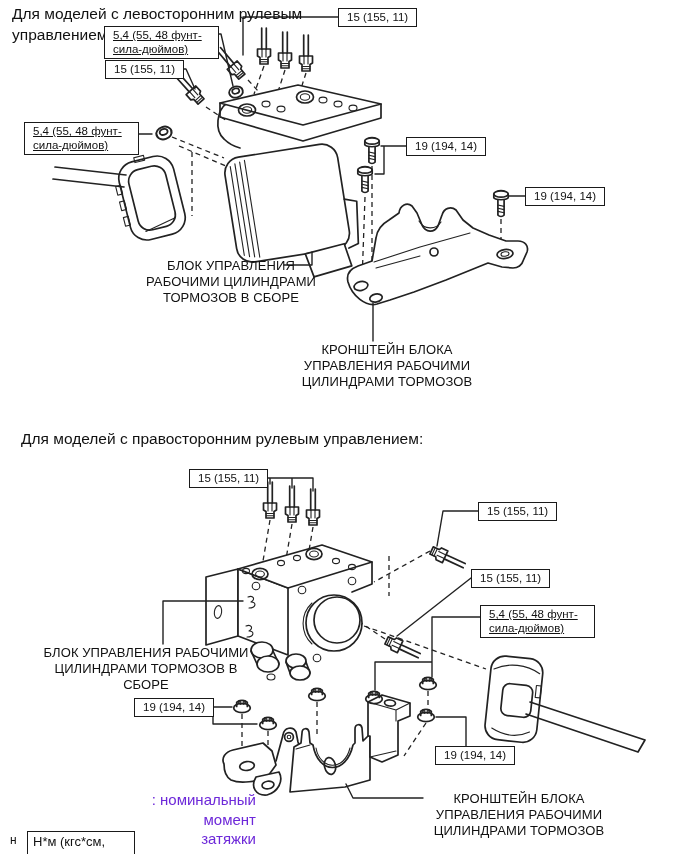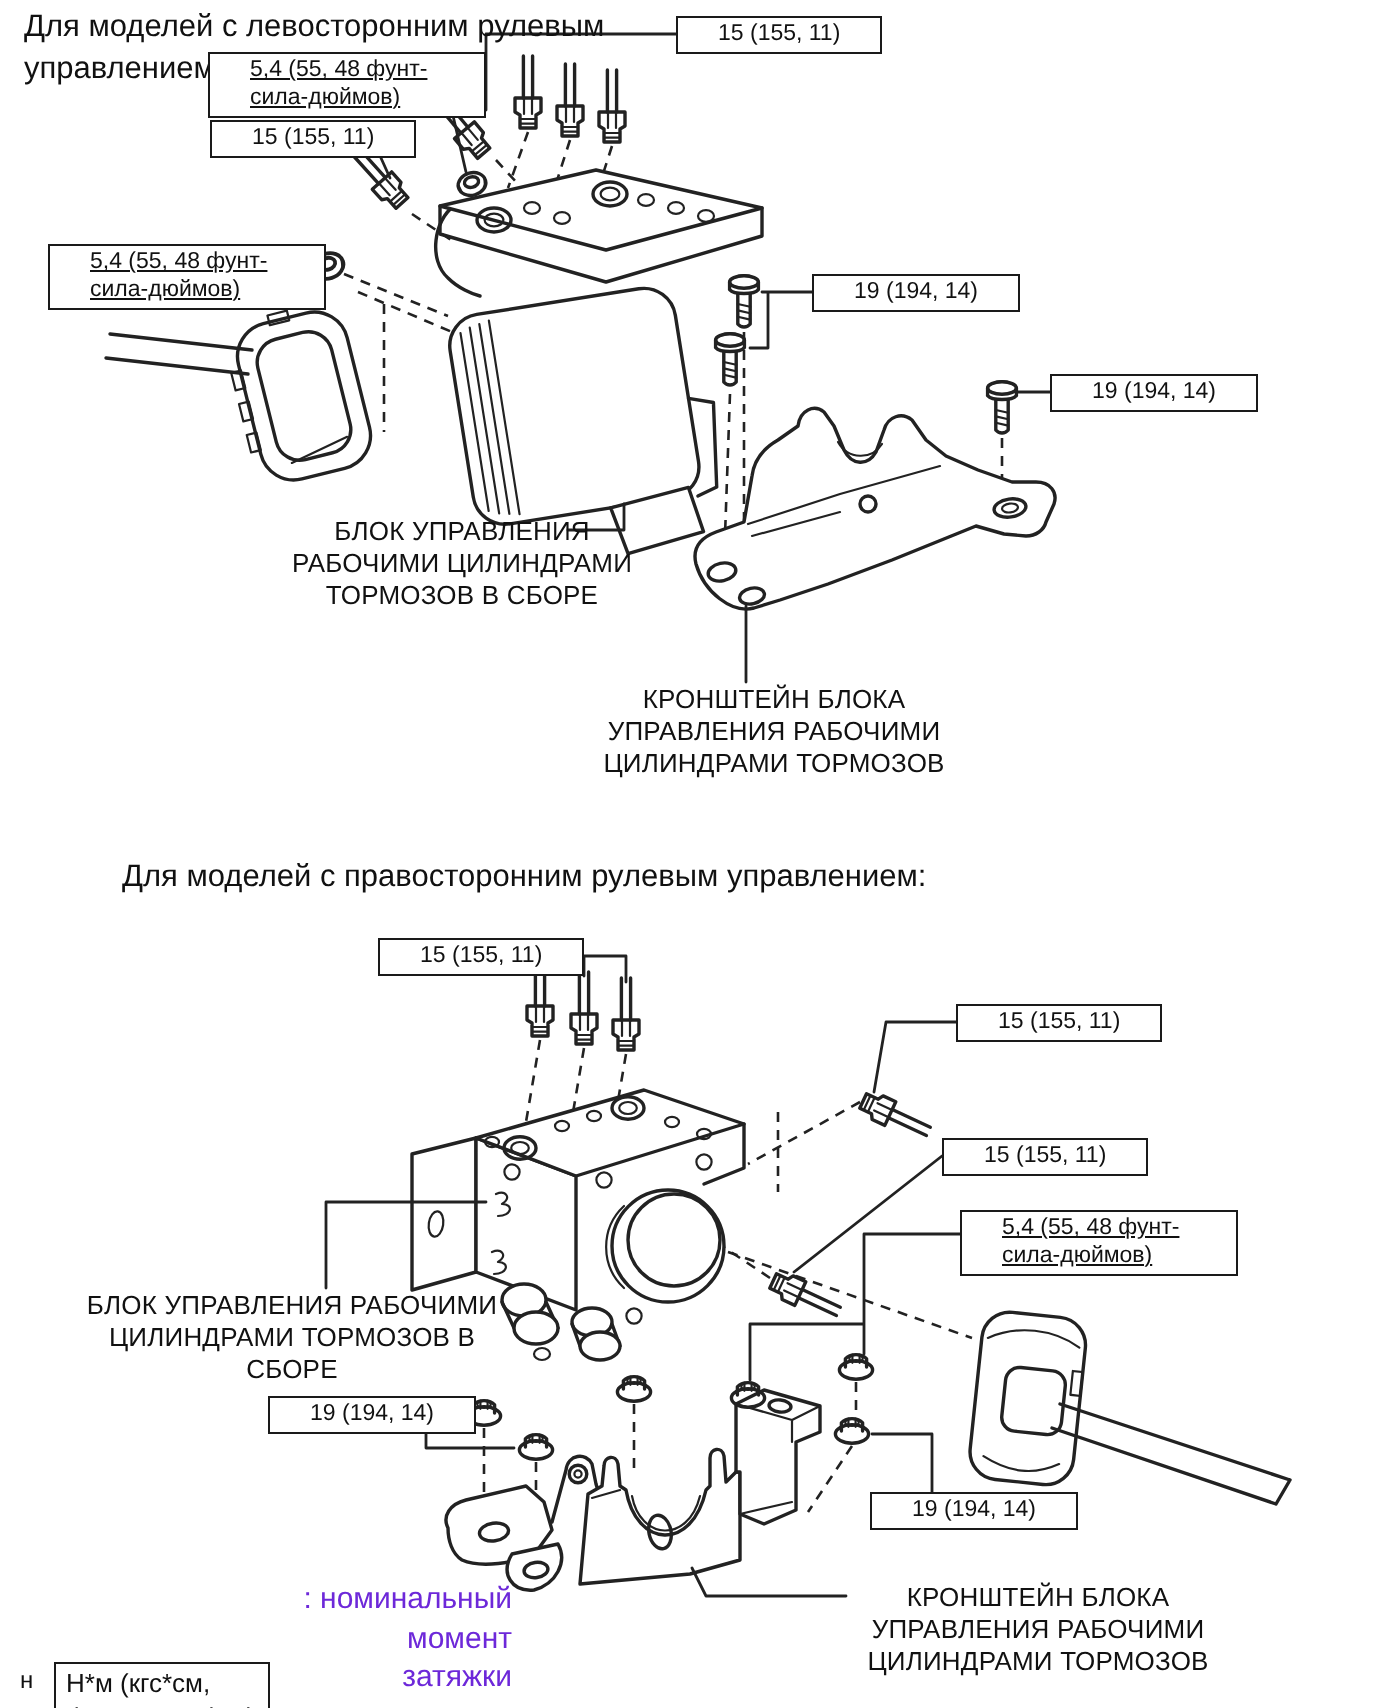--- a/index.html
+++ b/index.html
@@ -6,21 +6,21 @@
   #page{position:relative;width:691px;height:854px;background:#ffffff;overflow:hidden;
         font-family:"Liberation Sans",sans-serif;color:#111;}
   svg{position:absolute;left:0;top:0;}
   .s{fill:none;stroke:#222;stroke-width:1.7;stroke-linecap:round;stroke-linejoin:round;}
   .sf{fill:#fff;stroke:#222;stroke-width:1.7;stroke-linecap:round;stroke-linejoin:round;}
   .t{fill:none;stroke:#222;stroke-width:1.1;stroke-linecap:round;stroke-linejoin:round;}
   .d{fill:none;stroke:#222;stroke-width:1.3;stroke-dasharray:5 4;stroke-linecap:butt;}
   .ld{fill:none;stroke:#222;stroke-width:1.4;stroke-linecap:round;stroke-linejoin:round;}
   .hd{position:absolute;font-size:15.5px;line-height:1.35;color:#111;}
   .co{position:absolute;border:1.6px solid #1a1a1a;background:#fff;font-size:11.5px;
-      line-height:1.22;padding:1px 20px 2px;color:#111;white-space:nowrap;z-index:3;}
+      line-height:1.22;padding:1px 8px 2px;color:#111;white-space:nowrap;z-index:3;}
   .co.wrap{white-space:normal;width:97px;text-decoration:underline;}
   .cap{position:absolute;font-size:13px;line-height:1.24;color:#111;letter-spacing:0.1px;text-align:center;}
   .legendbox{position:absolute;border:1.7px solid #1a1a1a;background:#fff;font-size:13px;
       line-height:1.3;padding:2px 5px 3px;width:96px;color:#111;}
   .legendtxt{position:absolute;font-size:15px;line-height:1.3;width:108px;color:#6d28d9;text-align:right;}
   .foot{position:absolute;font-size:12px;color:#111;}
 </style>
 </head>
 <body>
 
@@ -253,21 +253,21 @@
 <div class="co wrap" style="left:104px;top:26px;">5,4 (55, 48 фунт-сила-дюймов)</div>
 <div class="co" style="left:105px;top:60px;">15 (155, 11)</div>
 <div class="co" style="left:338px;top:8px;">15 (155, 11)</div>
 <div class="co wrap" style="left:24px;top:122px;">5,4 (55, 48 фунт-сила-дюймов)</div>
 <div class="co" style="left:406px;top:137px;">19 (194, 14)</div>
 <div class="co" style="left:525px;top:187px;">19 (194, 14)</div>
 
 <div class="cap" style="left:139px;top:258px;width:184px;">БЛОК УПРАВЛЕНИЯ РАБОЧИМИ ЦИЛИНДРАМИ ТОРМОЗОВ В СБОРЕ</div>
 <div class="cap" style="left:294px;top:342px;width:186px;">КРОНШТЕЙН БЛОКА УПРАВЛЕНИЯ РАБОЧИМИ ЦИЛИНДРАМИ ТОРМОЗОВ</div>
 
-<div class="hd" style="left:21px;top:429px;white-space:nowrap;margin-left:40px;">Для моделей с правосторонним рулевым управлением:</div>
+<div class="hd" style="left:21px;top:429px;white-space:nowrap;">Для моделей с правосторонним рулевым управлением:</div>
 
 <div class="co" style="left:189px;top:469px;">15 (155, 11)</div>
 <div class="co" style="left:478px;top:502px;">15 (155, 11)</div>
 <div class="co" style="left:471px;top:569px;">15 (155, 11)</div>
 <div class="co wrap" style="left:480px;top:605px;">5,4 (55, 48 фунт-сила-дюймов)</div>
 <div class="co" style="left:134px;top:698px;">19 (194, 14)</div>
 <div class="co" style="left:435px;top:746px;">19 (194, 14)</div>
 
 <div class="cap" style="left:30px;top:645px;width:232px;">БЛОК УПРАВЛЕНИЯ РАБОЧИМИ ЦИЛИНДРАМИ ТОРМОЗОВ В СБОРЕ</div>
 <div class="cap" style="left:426px;top:791px;width:186px;">КРОНШТЕЙН БЛОКА УПРАВЛЕНИЯ РАБОЧИМИ ЦИЛИНДРАМИ ТОРМОЗОВ</div>

